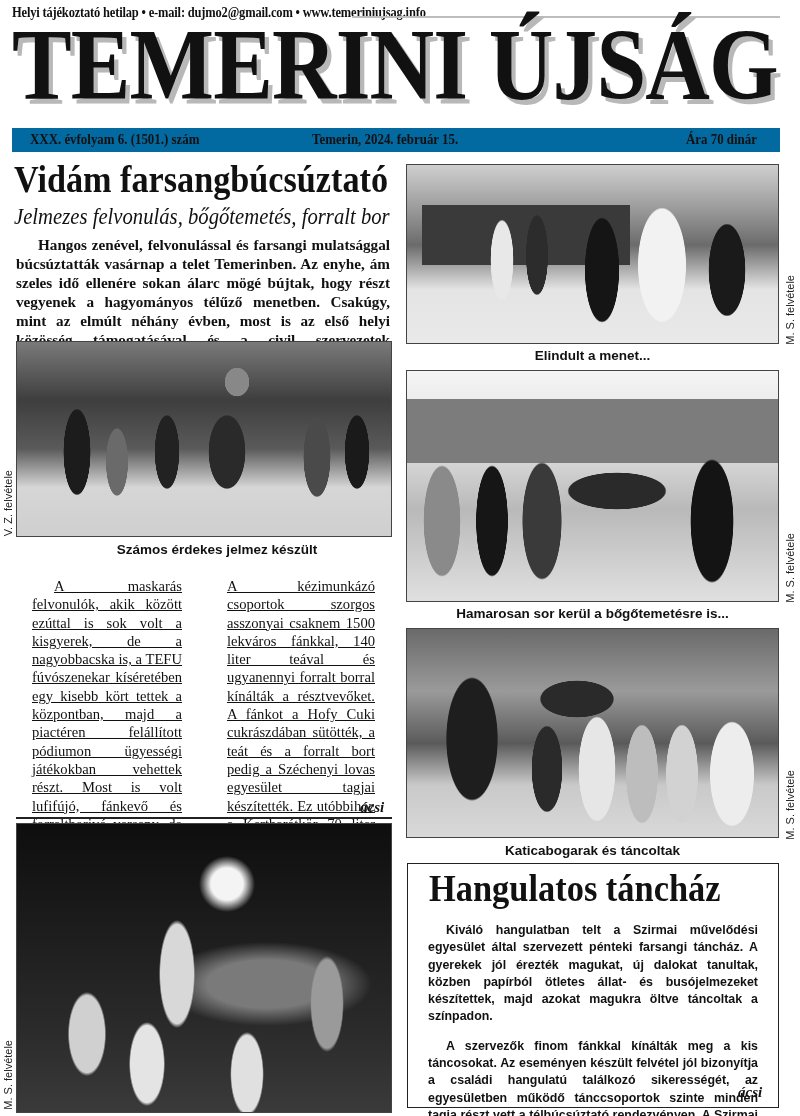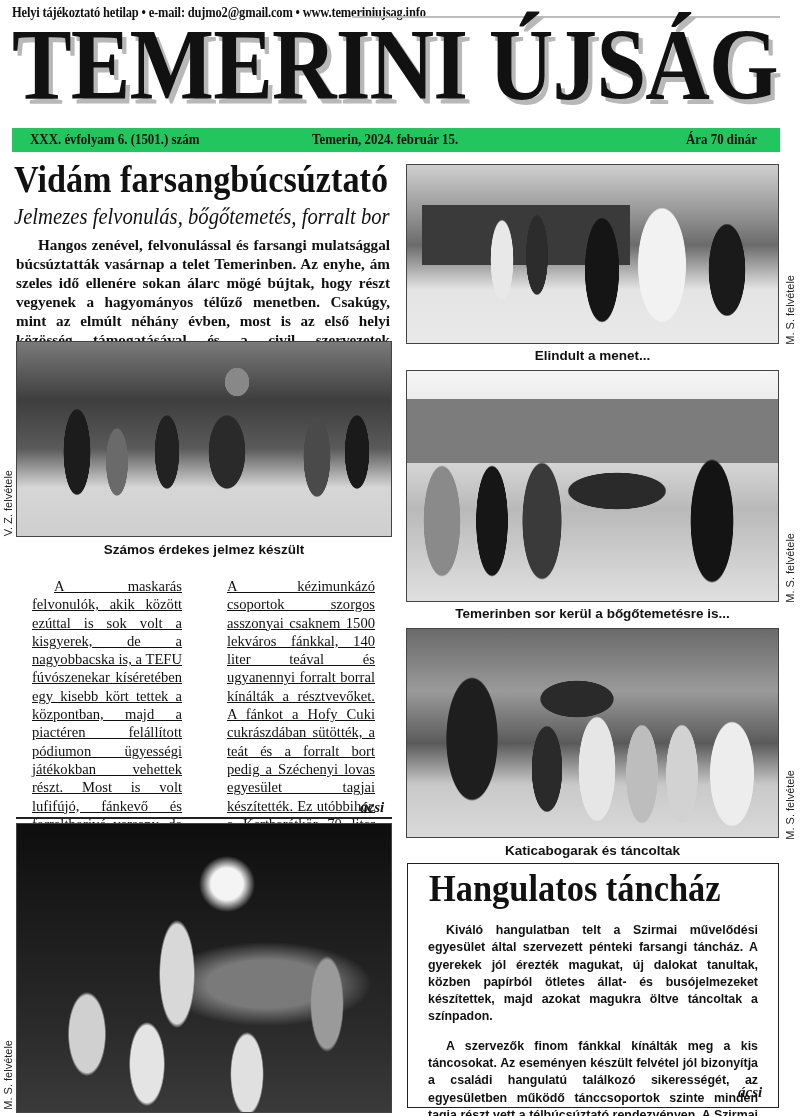--- a/index.html
+++ b/index.html
@@ -5,21 +5,21 @@
   html, body { margin: 0; padding: 0; background: #ffffff; }
   body { width: 800px; height: 1116px; position: relative; overflow: hidden; color: #111; }
   .abs { position: absolute; }
   .serif { font-family: "Liberation Serif", "DejaVu Serif", serif; }
   .sans { font-family: "Liberation Sans", "DejaVu Sans", sans-serif; }
 
   
   #topline { left: 12px; top: 4px; font-size: 14.5px; font-weight: bold; letter-spacing: -0.2px; white-space: nowrap; transform: scaleX(0.86); transform-origin: left top; }
   #masthead-line { left: 352px; top: 16px; width: 428px; height: 2px; background: #bdbdbd; }
   #masthead-title { left: 12px; top: 14px; font-size: 104px; font-weight: bold; letter-spacing: -1px; line-height: 1; white-space: nowrap; color: #111; text-shadow: 5px 5px 0 #b8b8b8; transform: scaleX(0.86) scaleY(0.98); transform-origin: left top; }
-  #infobar { left: 12px; top: 128px; width: 768px; height: 24px; background: #22c55e; }
+  #infobar { left: 12px; top: 128px; width: 768px; height: 24px; background: #0369a1; }
   #infobar span { position: absolute; top: 3px; font-size: 15px; font-weight: bold; white-space: nowrap; transform: scaleX(0.86); transform-origin: left top; }
 
   
   #h1 { left: 14px; top: 160px; font-size: 38px; font-weight: bold; line-height: 1; white-space: nowrap; transform: scaleX(0.9); transform-origin: left top; }
   #h1-sub { left: 14px; top: 205px; font-size: 23.5px; font-style: italic; white-space: nowrap; line-height: 1; transform: scaleX(0.88); transform-origin: left top; }
   #lead { left: 16px; top: 235px; width: 374px; font-size: 15.2px; line-height: 19px; font-weight: bold; text-align: justify; }
   #lead p { margin: 0; text-indent: 22px; }
 
   
   .photo { border: 1.5px solid #444; box-sizing: border-box; overflow: hidden; }
@@ -104,39 +104,39 @@
 </div>
 
 <div id="h1" class="abs serif">Vidám farsangbúcsúztató</div>
 <div id="h1-sub" class="abs serif">Jelmezes felvonulás, bőgőtemetés, forralt bor</div>
 <div id="lead" class="abs serif">
   <p>Hangos zenével, felvonulással és farsangi mulatsággal búcsúztatták vasárnap a telet Temerinben. Az enyhe, ám szeles idő ellenére sokan álarc mögé bújtak, hogy részt vegyenek a hagyományos télűző menetben. Csakúgy, mint az elmúlt néhány évben, most is az első helyi közösség támogatásával és a civil szervezetek összefogásával valósult meg a rendezvény.</p>
 </div>
 
 <div id="photo1" class="abs photo"></div>
 <div class="abs sans credit" style="left:2px; top:470px;">V. Z. felvétele</div>
-<div class="abs sans caption" style="left:16px; top:542px; width:376px;">Számos érdekes jelmez készült</div>
+<div class="abs sans caption" style="left:29px; top:542px; width:376px;">Számos érdekes jelmez készült</div>
 
 <div id="col1" class="abs serif col">
   <p>A maskarás felvonulók, akik között ezúttal is sok volt a kisgyerek, de a nagyobbacska is, a TEFU fúvószenekar kíséretében egy kisebb kört tettek a központban, majd a piactéren felállított pódiumon ügyességi játékokban vehettek részt. Most is volt lufifújó, fánkevő és forraltborivó verseny, de jutalmazták a legötletesebb jelmez viselőjét is.</p>
   <p>A Szirmai egyesület tagjai eltemették a bőgőt, a Dalárda férfikórus pedig alkalomhoz illő nótákkal szórakoztatta a farsangolókat.</p>
 </div>
 <div id="col2" class="abs serif col">
   <p class="noind">A kézimunkázó csoportok szorgos asszonyai csaknem 1500 lekváros fánkkal, 140 liter teával és ugyanennyi forralt borral kínálták a résztvevőket. A fánkot a Hofy Cuki cukrászdában sütötték, a teát és a forralt bort pedig a Széchenyi lovas egyesület tagjai készítették. Ez utóbbihoz a Kertbarátkör 70 liter borral járult hozzá. A vasárnapi karneválllal lezárult a bálok és mulatságok időszaka, hamvazószerdával megkezdődik a nagyböjt időszaka.</p>
 </div>
 <div id="sig1" class="abs serif">ácsi</div>
 <div id="rule-bottom" class="abs"></div>
 
 <div id="photo2" class="abs photo"></div>
 <div class="abs sans credit" style="left:784px; top:275px;">M. S. felvétele</div>
 <div class="abs sans caption" style="left:406px; top:348px; width:373px;">Elindult a menet...</div>
 
 <div id="photo3" class="abs photo"></div>
 <div class="abs sans credit" style="left:784px; top:533px;">M. S. felvétele</div>
-<div class="abs sans caption" style="left:406px; top:606px; width:373px;">Temerinben sor kerül a bőgőtemetésre is...</div>
+<div class="abs sans caption" style="left:406px; top:606px; width:373px;">Hamarosan sor kerül a bőgőtemetésre is...</div>
 
 <div id="photo4" class="abs photo"></div>
 <div class="abs sans credit" style="left:784px; top:770px;">M. S. felvétele</div>
 <div class="abs sans caption" style="left:406px; top:843px; width:373px;">Katicabogarak és táncoltak</div>
 
 <div id="photo5" class="abs photo"></div>
 <div class="abs sans credit" style="left:2px; top:1040px;">M. S. felvétele</div>
 
 <div id="box" class="abs"></div>
 <div id="h2" class="abs serif">Hangulatos táncház</div>

